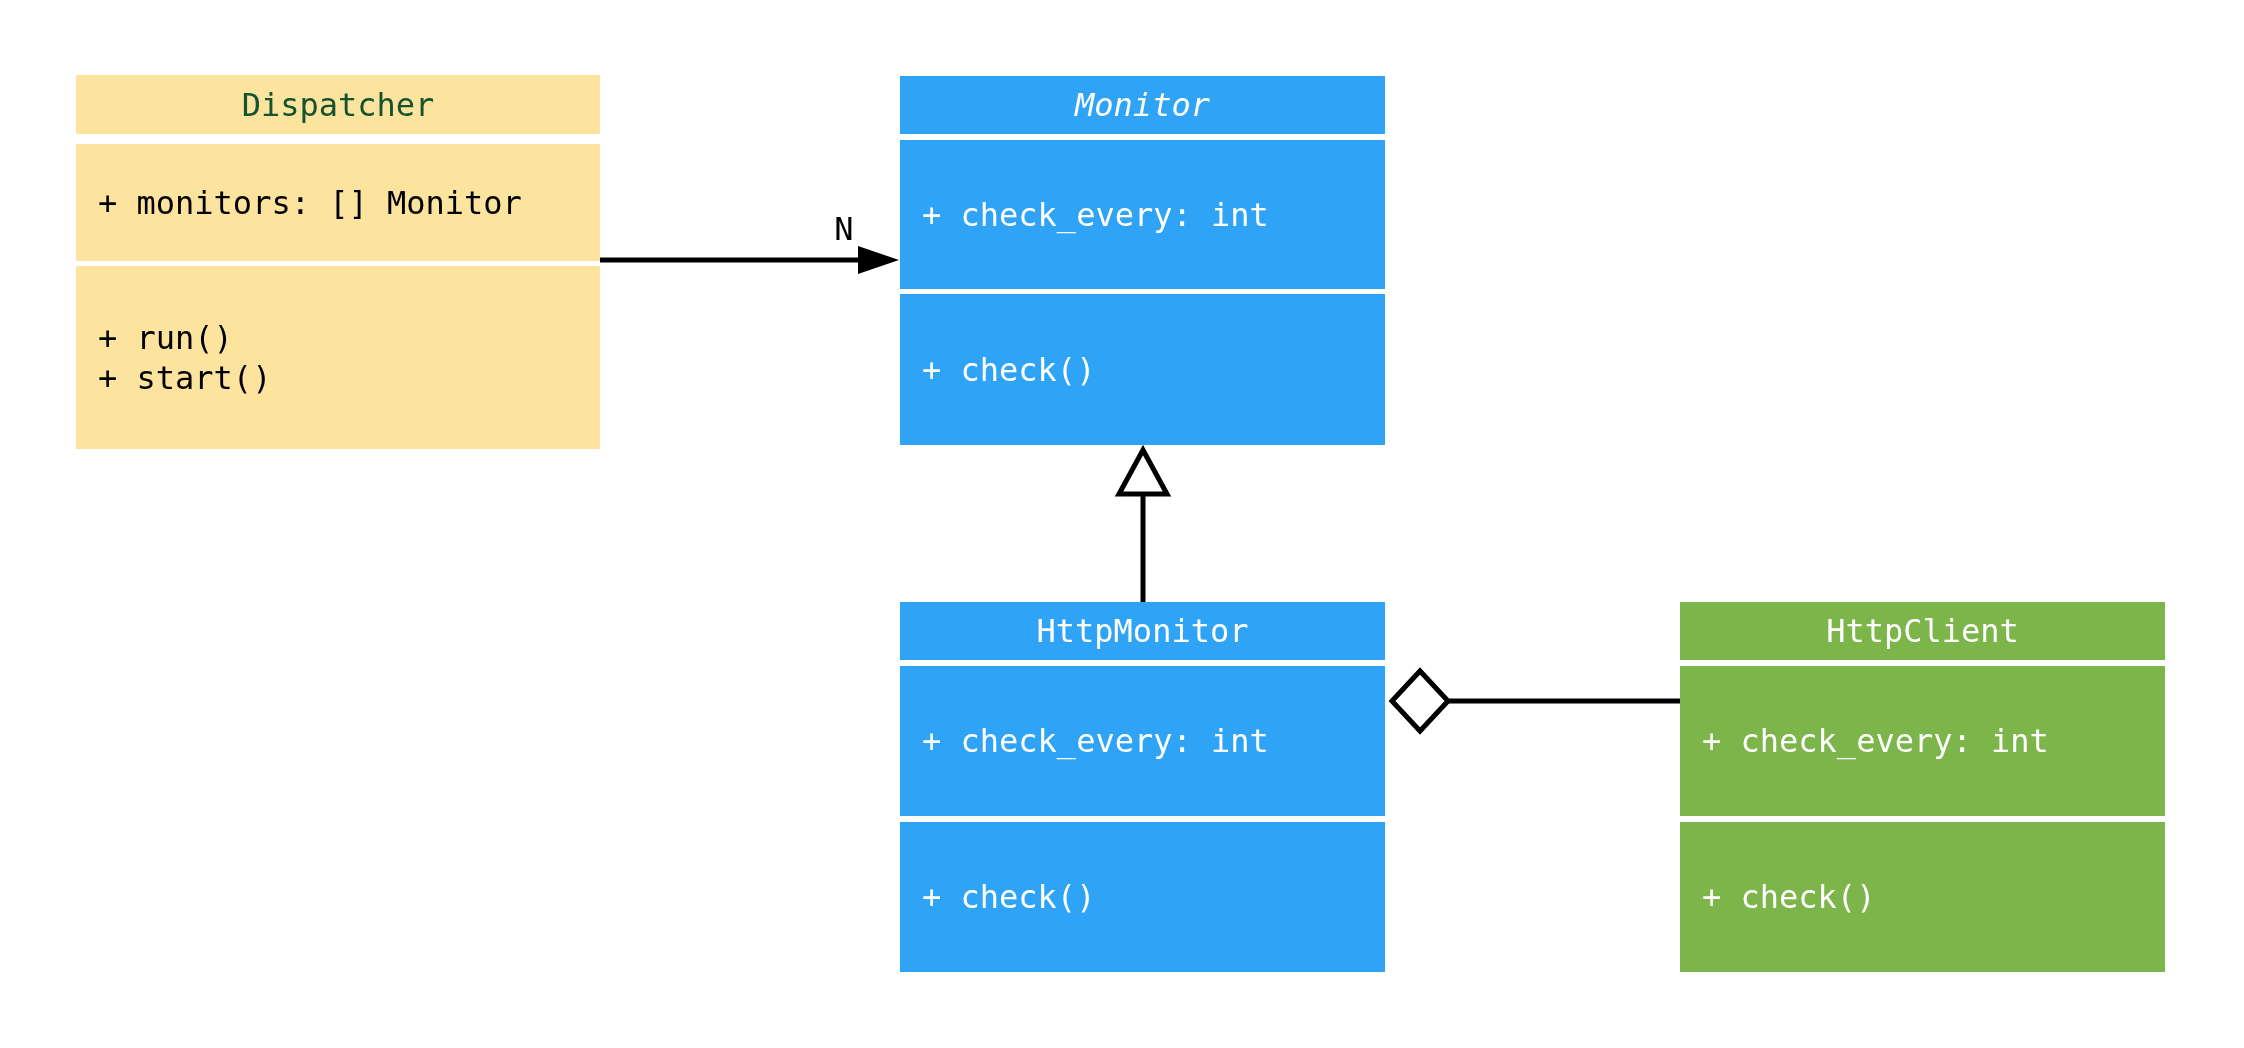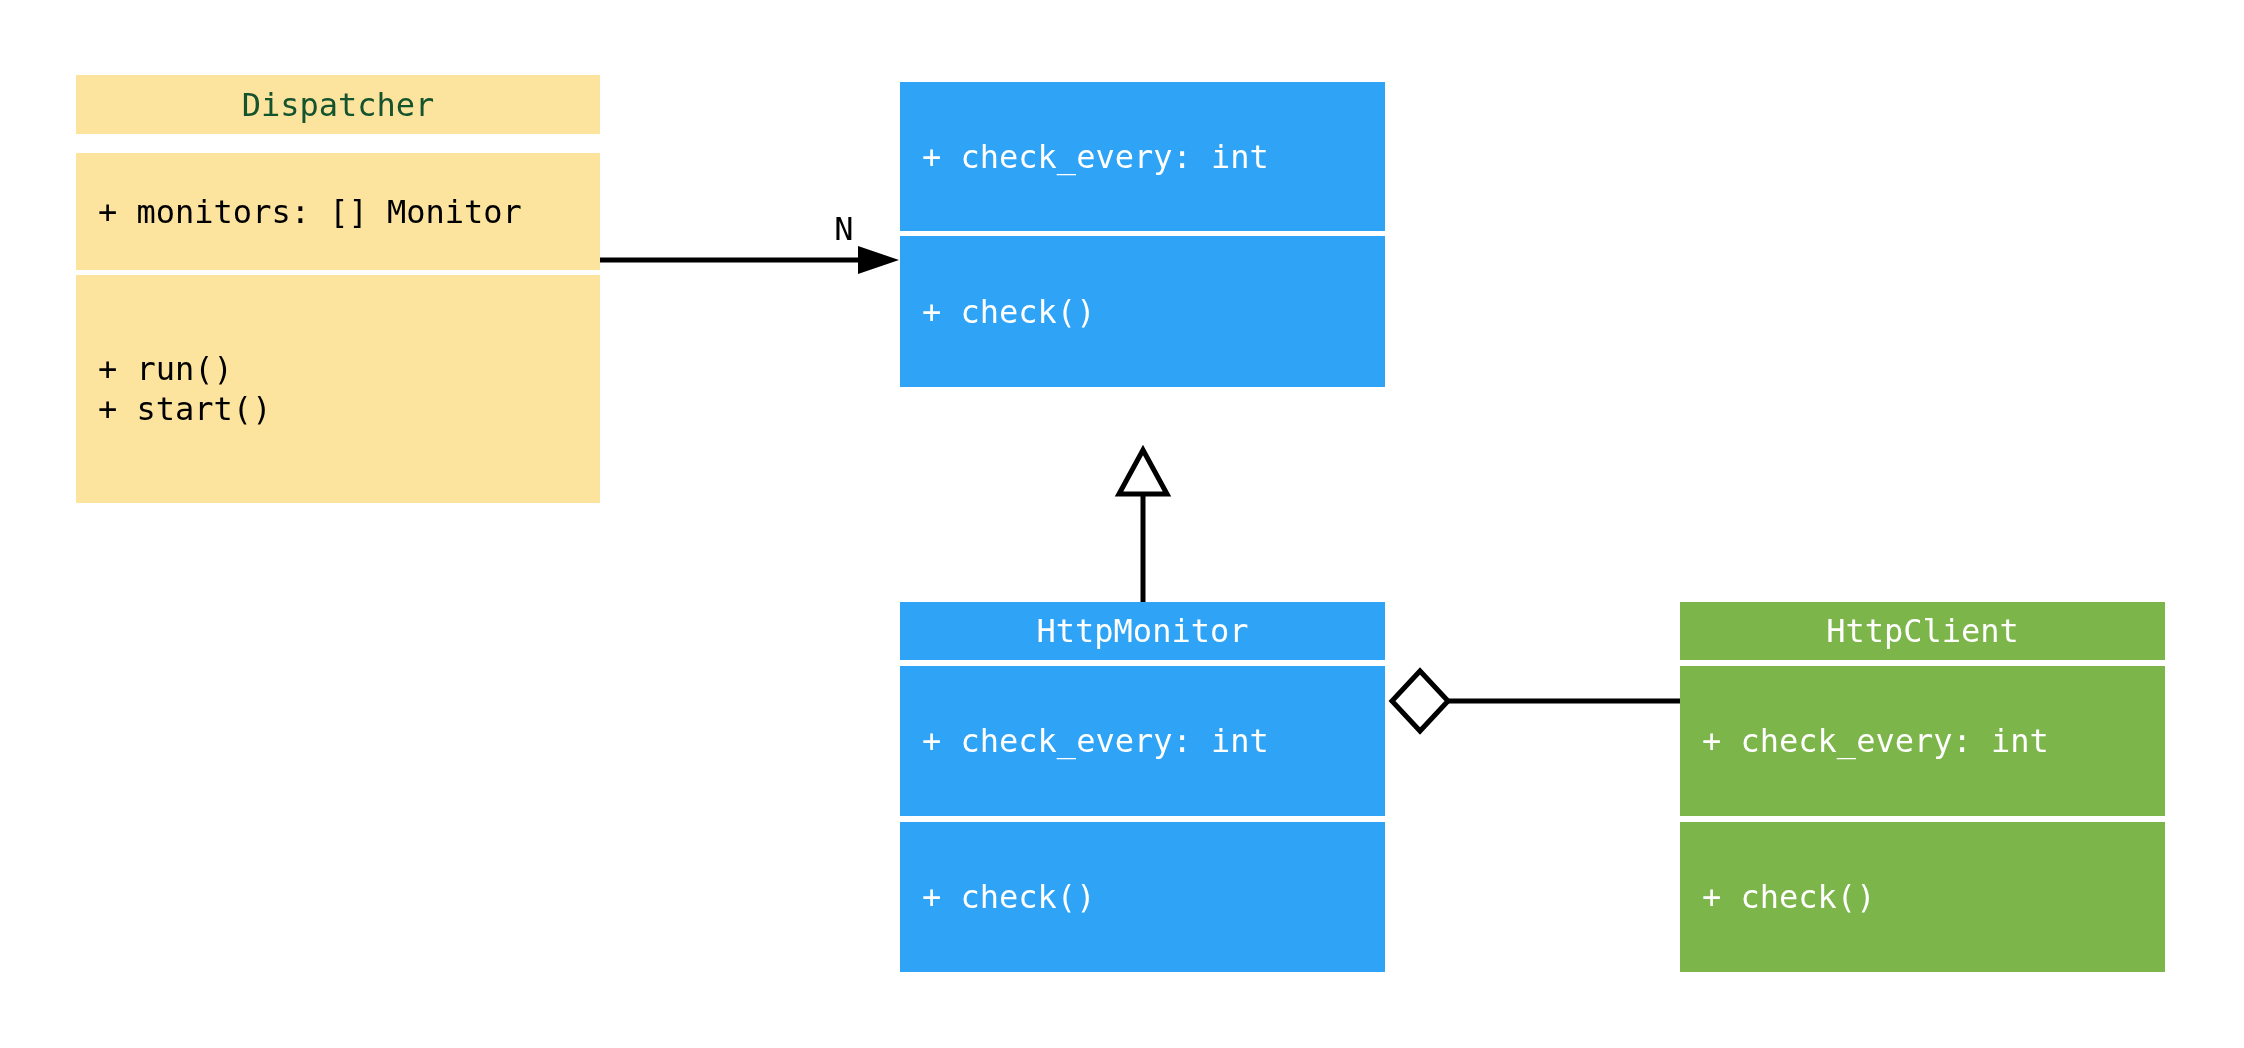--- a/index.html
+++ b/index.html
@@ -16,22 +16,22 @@
     font-size:32px;letter-spacing:0;
   }
   .compartment.attrs,.compartment.methods{
     display:flex;flex-direction:column;justify-content:center;
     font-size:32px;line-height:40px;
   }
   .member{padding-left:22px;white-space:pre;}
   
   #box-dispatcher{left:76px;top:75px;width:524px;}
   #box-dispatcher .title{height:59px;}
-  #box-dispatcher .attrs{height:117px;margin-top:19px;}
-  #box-dispatcher .methods{height:228px;margin-top:5px;}
+  #box-dispatcher .attrs{height:117px;margin-top:10px;}
+  #box-dispatcher .methods{height:183px;margin-top:5px;}
   
   #box-monitor{left:900px;top:76px;width:485px;}
   #box-monitor .title{height:58px;}
   #box-monitor .attrs{height:149px;margin-top:6px;}
   #box-monitor .methods{height:151px;margin-top:5px;}
   
   #box-httpmonitor{left:900px;top:602px;width:485px;}
   #box-httpmonitor .title{height:58px;}
   #box-httpmonitor .attrs{height:150px;margin-top:6px;}
   #box-httpmonitor .methods{height:150px;margin-top:6px;}
@@ -69,20 +69,21 @@
     <div class="compartment attrs" style="background: rgb(252, 228, 158); color: rgb(0, 0, 0);">
       <div class="member">+ monitors: [] Monitor</div>
     </div>
     <div class="compartment methods" style="background: rgb(252, 228, 158); color: rgb(0, 0, 0);">
       <div class="member">+ run()</div>
       <div class="member">+ start()</div>
     </div>
   </div>
 
   <div class="class-box" id="box-monitor">
+    <div class="compartment title" style="background: rgb(47, 164, 246); color: rgb(255, 255, 255); font-style: italic;">Monitor</div>
     <div class="compartment attrs" style="background: rgb(47, 164, 246); color: rgb(255, 255, 255);">
       <div class="member">+ check_every: int</div>
     </div>
     <div class="compartment methods" style="background: rgb(47, 164, 246); color: rgb(255, 255, 255);">
       <div class="member">+ check()</div>
     </div>
   </div>
 
   <div class="class-box" id="box-httpmonitor">
     <div class="compartment title" style="background: rgb(47, 164, 246); color: rgb(255, 255, 255);">HttpMonitor</div>

